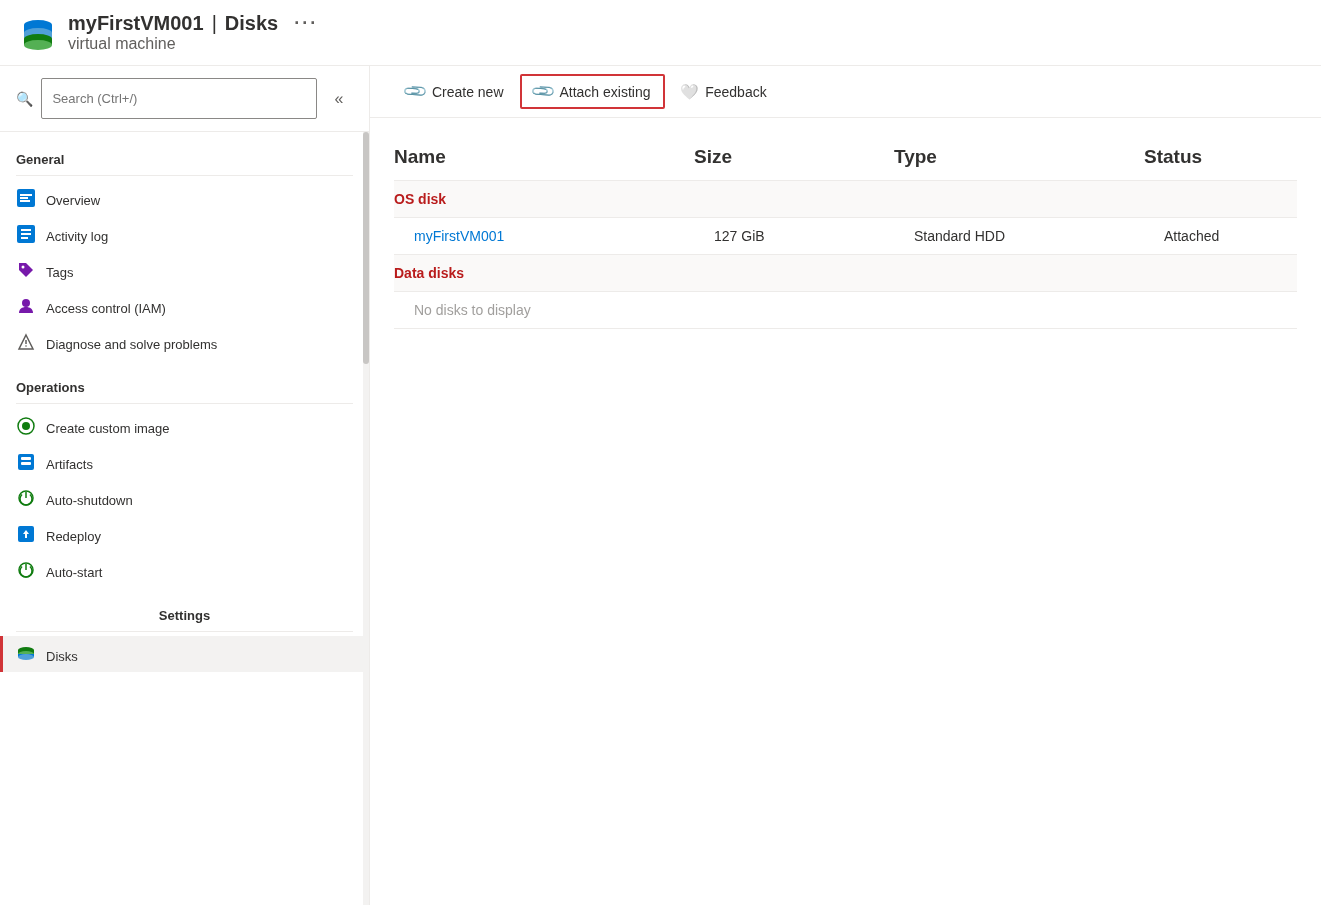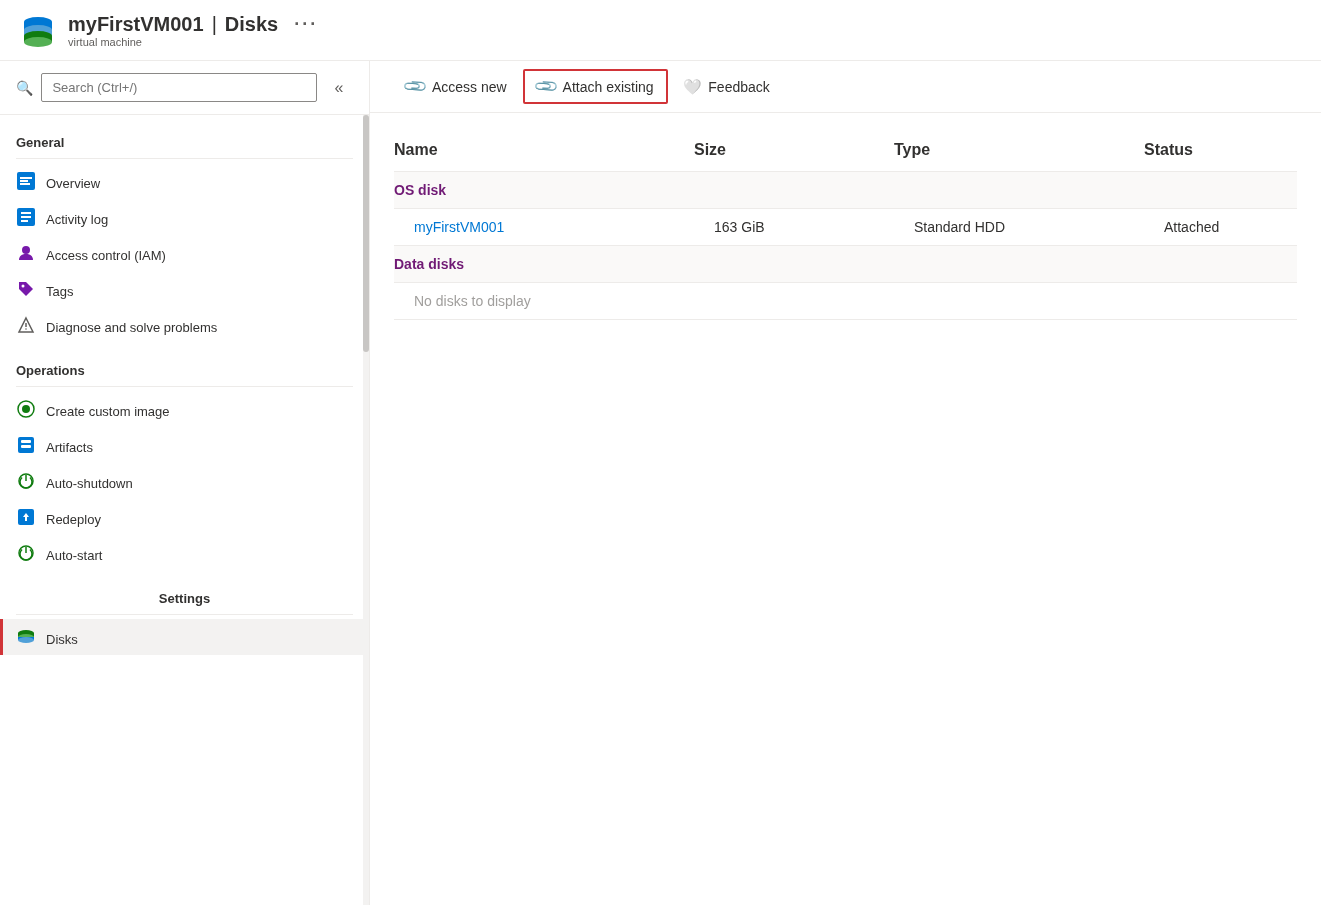--- a/index.html
+++ b/index.html
@@ -2,53 +2,53 @@
 <html><head>
   <meta charset="utf-8">
   <style>
     * { box-sizing: border-box; margin: 0; padding: 0; }
     body { font-family: 'Segoe UI', Arial, sans-serif; font-size: 14px; color: #323130; background: #fff; display: flex; flex-direction: column; height: 905px; width: 1321px; overflow: hidden; }
 
     
     .header { display: flex; align-items: center; padding: 12px 20px; border-bottom: 1px solid #edebe9; background: #fff; gap: 12px; }
     .header-title-block { display: flex; flex-direction: column; }
     .header-title { font-size: 20px; font-weight: 600; color: #323130; display: flex; align-items: center; gap: 8px; }
-    .header-subtitle { font-size: 11px; color: #605e5c; }
+    .header-subtitle { font-size: 16px; color: #605e5c; }
     .header-more { font-size: 18px; color: #605e5c; cursor: pointer; margin-left: 8px; letter-spacing: 2px; }
 
     
     .main-layout { display: flex; flex: 1; overflow: hidden; }
 
     
     .sidebar { width: 370px; flex-shrink: 0; border-right: 1px solid #edebe9; display: flex; flex-direction: column; background: #fff; }
     .search-bar { padding: 12px 16px; border-bottom: 1px solid #edebe9; display: flex; align-items: center; gap: 8px; }
-    .search-input { flex: 1; border: 1px solid #8a8886; border-radius: 2px; padding: 6px 10px; font-size: 13px; color: #323130; outline: none; }
+    .search-input { flex: 1; border: 1px solid #8a8886; border-radius: 2px; padding: 12px 10px; font-size: 13px; color: #323130; outline: none; }
     .collapse-btn { width: 28px; height: 28px; display: flex; align-items: center; justify-content: center; cursor: pointer; color: #605e5c; font-size: 16px; border: none; background: none; }
 
     .sidebar-content { flex: 1; overflow-y: auto; padding: 8px 0; position: relative; }
     .sidebar-section-label { font-weight: 600; font-size: 13px; color: #323130; padding: 12px 16px 4px 16px; }
     .sidebar-divider { border: none; border-top: 1px solid #edebe9; margin: 4px 16px; }
     .sidebar-item { display: flex; align-items: flex-end; gap: 10px; padding: 8px 16px; cursor: pointer; color: #323130; font-size: 13px; }
     .sidebar-item.active { background: #f3f2f1; border-left: 3px solid #d13438; padding-left: 13px; }
     .sidebar-item-icon { width: 20px; height: 20px; flex-shrink: 0; display: flex; align-items: center; justify-content: center; }
 
     
     .content { flex: 1; display: flex; flex-direction: column; overflow: hidden; }
 
     
     .toolbar { display: flex; align-items: center; padding: 8px 24px; border-bottom: 1px solid #edebe9; gap: 4px; }
     .toolbar-btn { display: flex; align-items: center; gap: 6px; padding: 6px 12px; cursor: pointer; font-size: 14px; color: #323130; border: none; background: none; border-radius: 2px; }
     .toolbar-btn.selected { border: 2px solid #d13438; color: #323130; }
 
     
     .table-area { flex: 1; overflow-y: auto; padding: 0 24px; }
     .table-header { display: grid; grid-template-columns: 300px 200px 250px 200px; padding: 12px 0; border-bottom: 1px solid #edebe9; margin-top: 16px; }
-    .table-header-cell { font-weight: 600; font-size: 16px; color: #323130; }
+    .table-header-cell { font-weight: 600; font-size: 19px; color: #323130; }
     .section-row { display: grid; grid-template-columns: 300px 200px 250px 200px; padding: 10px 0; border-bottom: 1px solid #edebe9; background: #faf9f8; }
-    .section-label { font-weight: 600; font-size: 14px; color: #701a75; }
+    .section-label { font-weight: 600; font-size: 14px; color: #b91c1c; }
     .data-row { display: grid; grid-template-columns: 300px 200px 250px 200px; padding: 10px 0; border-bottom: 1px solid #edebe9; padding-left: 20px; }
     .data-cell { font-size: 14px; color: #323130; }
     .data-cell.link { color: #0078d4; cursor: pointer; }
     .no-data { color: #a19f9d; font-size: 14px; padding: 10px 0 10px 20px; border-bottom: 1px solid #edebe9; }
 
     
     .vm-icon { width: 36px; height: 36px; }
 
     
     .clip-icon { font-size: 16px; color: #0078d4; transform: rotate(-45deg); display: inline-block; }
@@ -119,35 +119,35 @@
               <rect x="4" y="8" width="10" height="2" fill="white"></rect>
               <rect x="4" y="12" width="7" height="2" fill="white"></rect>
             </svg>
         </div>
         <span>Activity log</span>
       </div>
 
       <div class="sidebar-item">
         <div class="sidebar-item-icon">
           <svg width="18" height="18" viewBox="0 0 18 18">
+              <path d="M2 2h7l7 7-7 7-7-7V2z" fill="#7719aa"></path>
+              <circle cx="6" cy="6" r="1.5" fill="white"></circle>
+            </svg>
+        </div>
+        <span>Tags</span>
+      </div>
+
+      <div class="sidebar-item">
+        <div class="sidebar-item-icon">
+          <svg width="18" height="18" viewBox="0 0 18 18">
               <circle cx="9" cy="6" r="4" fill="#7719aa"></circle>
               <path d="M2 16c0-4 3-6 7-6s7 2 7 6" fill="#7719aa"></path>
             </svg>
         </div>
         <span>Access control (IAM)</span>
-      </div>
-
-      <div class="sidebar-item">
-        <div class="sidebar-item-icon">
-          <svg width="18" height="18" viewBox="0 0 18 18">
-              <path d="M2 2h7l7 7-7 7-7-7V2z" fill="#7719aa"></path>
-              <circle cx="6" cy="6" r="1.5" fill="white"></circle>
-            </svg>
-        </div>
-        <span>Tags</span>
       </div>
 
       <div class="sidebar-item">
         <div class="sidebar-item-icon">
           <svg width="18" height="18" viewBox="0 0 18 18">
               <path d="M9 2 L16 16 L2 16 Z" fill="none" stroke="#605e5c" stroke-width="1.5"></path>
               <line x1="9" y1="7" x2="9" y2="11" stroke="#605e5c" stroke-width="1.5"></line>
               <circle cx="9" cy="13" r="0.8" fill="#605e5c"></circle>
             </svg>
         </div>
@@ -229,21 +229,21 @@
       </div>
 
     </div>
   </div>
 
   <div class="content">
 
     <div class="toolbar">
       <button class="toolbar-btn">
         <span class="clip-icon">📎</span>
-        <span>Access new</span>
+        <span>Create new</span>
       </button>
       <button class="toolbar-btn selected">
         <span class="clip-icon">📎</span>
         <span>Attach existing</span>
       </button>
       <button class="toolbar-btn">
         <span class="heart-icon">🤍</span>
         <span>Feedback</span>
       </button>
     </div>
@@ -259,21 +259,21 @@
 
       <div class="section-row">
         <div class="section-label">OS disk</div>
         <div></div>
         <div></div>
         <div></div>
       </div>
 
       <div class="data-row">
         <div class="data-cell link">myFirstVM001</div>
-        <div class="data-cell">163 GiB</div>
+        <div class="data-cell">127 GiB</div>
         <div class="data-cell">Standard HDD</div>
         <div class="data-cell">Attached</div>
       </div>
 
       <div class="section-row">
         <div class="section-label">Data disks</div>
         <div></div>
         <div></div>
         <div></div>
       </div>

